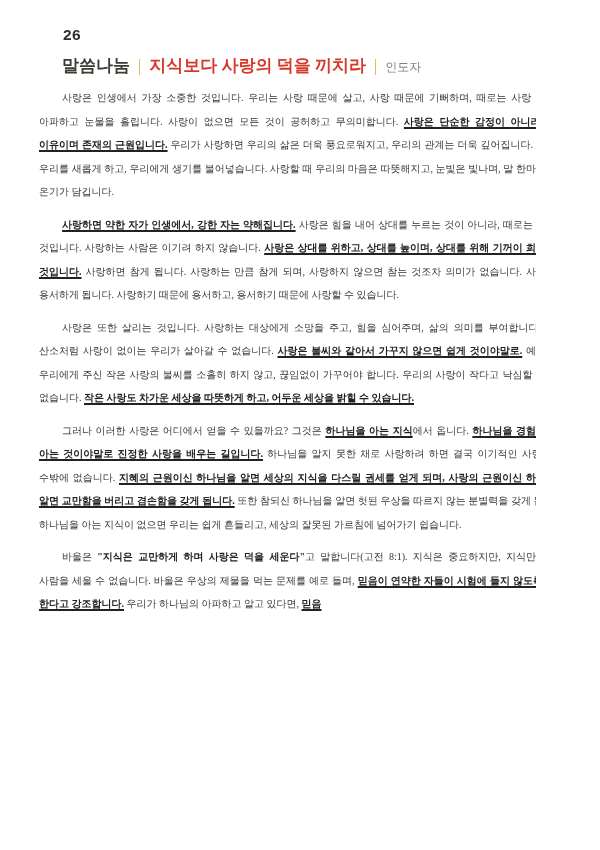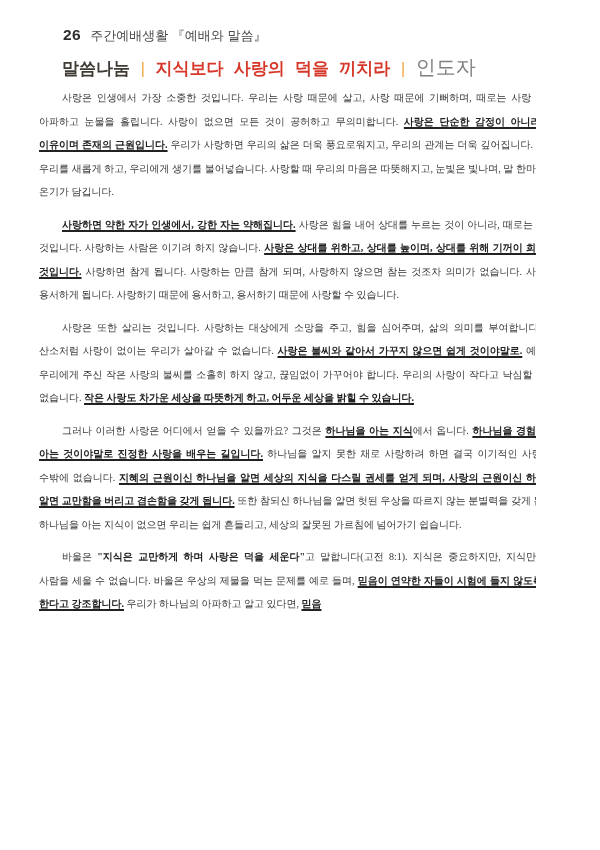--- a/index.html
+++ b/index.html
@@ -25,29 +25,29 @@
     position:absolute;top:26px;left:63px;
     font-family:"Liberation Sans","DejaVu Sans",sans-serif;
     font-size:13px;color:var(--header_text);
     display:flex;align-items:baseline;gap:9px;
   }
   .page-num{
     font-weight:700;font-size:15.5px;color:#2e2e2e;letter-spacing:.5px;
   }
   .title-bar{
     position:absolute;top:54px;left:62px;
-    font-family:Liberation Mono, monospace;
+    font-family:Liberation Serif, serif;
     font-size:17px;font-weight:700;
     display:flex;align-items:baseline;
     white-space:nowrap;
   }
   .t-section{color:var(--title_section);}
   .t-sep{color:var(--separator_orange);font-weight:400;margin:0 8px;font-size:16px;}
   .t-main{color:var(--title_red);text-align:right;}
-  .t-role{color:var(--role_gray);font-weight:400;font-size:20px;}
+  .t-role{color:var(--role_gray);font-weight:400;font-size:12px;}
   .article{
     position:absolute;top:86px;left:39px;
     width:527px;
     font-size:10px;
     line-height:23.5px;
     color:var(--text);
     text-align:justify;
     word-break:keep-all;
     overflow-wrap:break-word;
   }
@@ -63,21 +63,20 @@
     text-underline-offset:2px;
   }
 </style>
 </head>
 <body>
 
 <div class="page">
 
   <div class="page-header">
     <span class="page-num">26</span>
-    <span class="booklet">주간예배생활 『예배와 말씀』</span>
   </div>
 
   <div class="title-bar">
     <span class="t-section">말씀나눔</span>
     <span class="t-sep">|</span>
     <span class="t-main">지식보다 사랑의 덕을 끼치라</span>
     <span class="t-sep">|</span>
     <span class="t-role">인도자</span>
   </div>
 

